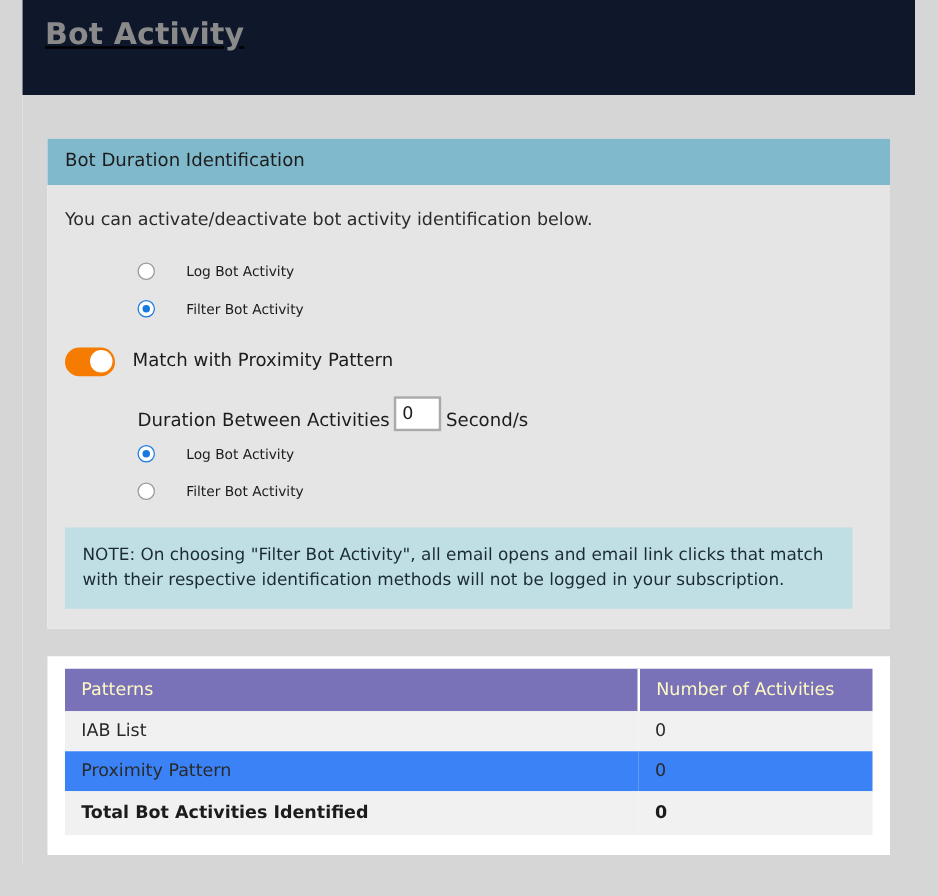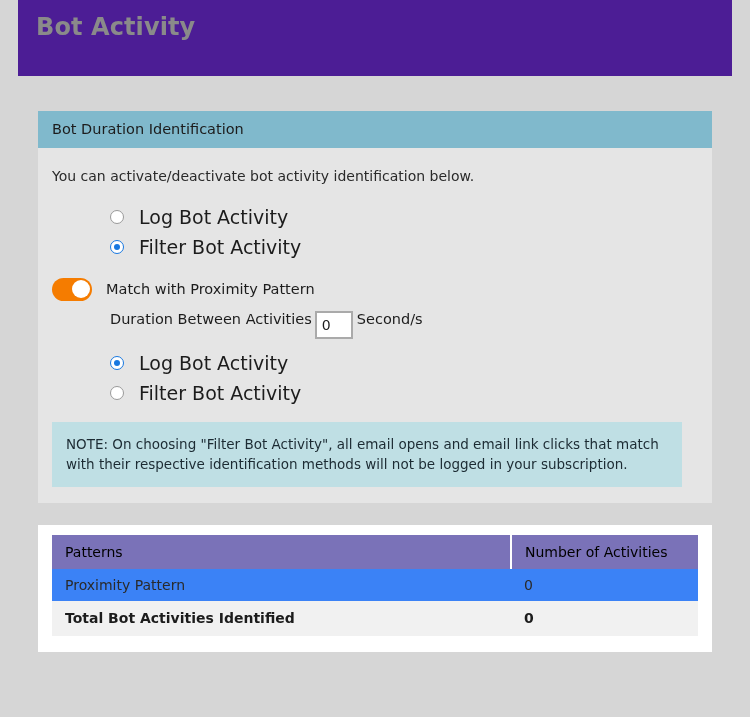--- a/index.html
+++ b/index.html
@@ -25,22 +25,23 @@
     background: #ffffff;
   }
 
   
   .page-header {
     position: absolute;
     left: 0;
     top: 0;
     width: 714px;
     height: 76px;
-    background: #4c1d95;
+    background: #0f172a;
     padding: 12px 0 0 18px;
+    text-decoration: underline;
   }
   .page-title {
     font-size: 24px;
     font-weight: bold;
     color: #8a8a8a;
     line-height: 30px;
     margin: 0;
     letter-spacing: 0.1px;
   }
   .page-subtitle {
@@ -147,30 +148,30 @@
     content: "";
     position: absolute;
     left: 2.5px;
     top: 2.5px;
     width: 6px;
     height: 6px;
     border-radius: 50%;
     background: #1878e0;
   }
   .radio-label {
-    font-size: 19px;
-    color: #1c1c1c;
-    margin-left: 15px;
+    font-size: 11px;
+    color: #1c1c1c;
+    margin-left: 25px;
     white-space: nowrap;
   }
 
   
   .duration-row {
     display: flex;
-    align-items: flex-start;
+    align-items: flex-end;
     height: 34px;
     margin-left: 58px;
     margin-top: 3px;
     margin-bottom: 3px;
   }
   .duration-label {
     font-size: 14.5px;
     color: #1c1c1c;
     white-space: nowrap;
   }
@@ -207,21 +208,21 @@
     padding: 10px 14px 16px 14px;
     background: #ffffff;
   }
   table.hist {
     width: 100%;
     border-collapse: collapse;
     table-layout: fixed;
   }
   table.hist th {
     background: #7a72b8;
-    color: #000000;
+    color: #fef9c3;
     font-size: 14px;
     font-weight: normal;
     text-align: left;
     padding: 9px 13px;
     height: 34px;
     margin-top: 40px;
   }
   table.hist th.col-pattern { width: 459px; border-right: 2px solid #ffffff; }
   table.hist td {
     font-size: 14px;
@@ -292,20 +293,24 @@
     <div class="panel panel-hist">
       <div class="hist-body">
         <table class="hist">
           <thead>
             <tr>
               <th class="col-pattern">Patterns</th>
               <th>Number of Activities</th>
             </tr>
           </thead>
           <tbody>
+            <tr class="row-odd">
+              <td>IAB List</td>
+              <td>0</td>
+            </tr>
             <tr class="row-even">
               <td>Proximity Pattern</td>
               <td>0</td>
             </tr>
             <tr class="row-total">
               <td>Total Bot Activities Identified</td>
               <td>0</td>
             </tr>
           </tbody>
         </table>

